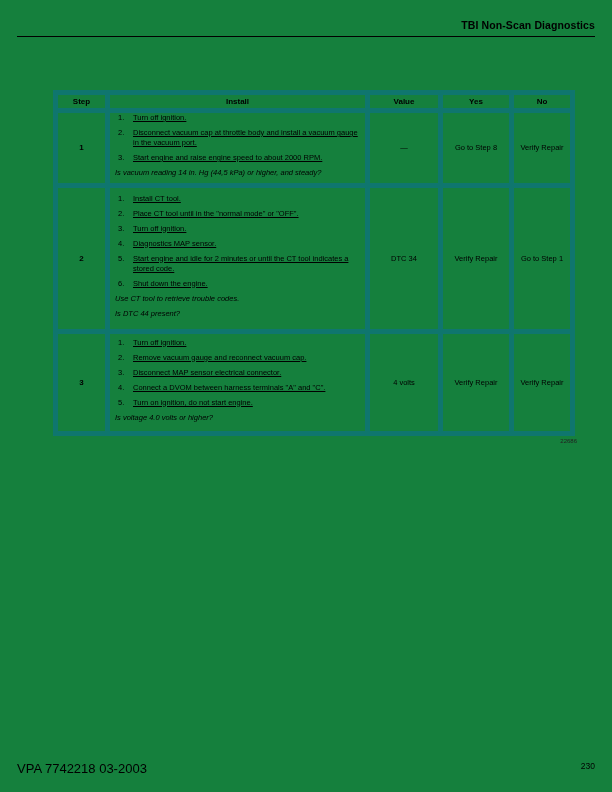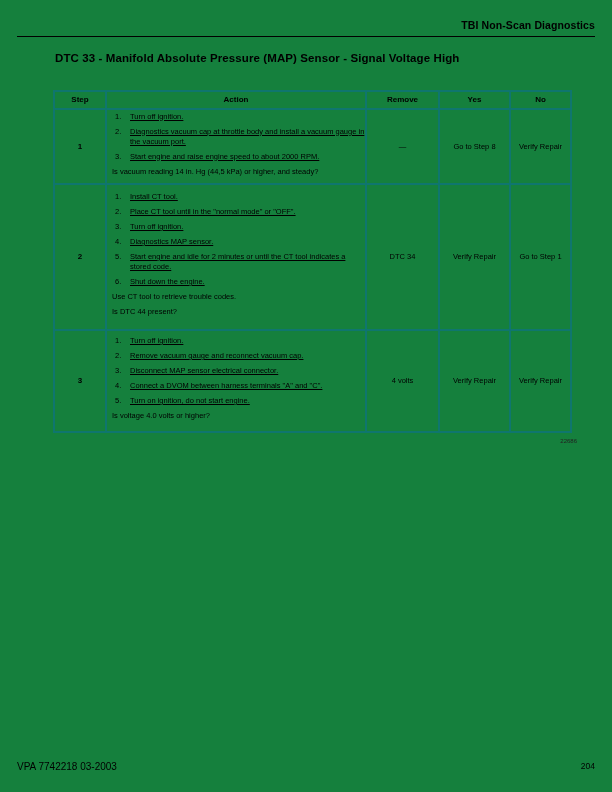--- a/index.html
+++ b/index.html
@@ -47,21 +47,21 @@
     position: absolute;
     top: 90px;
     left: 53px;
     width: 517px;
     border-collapse: collapse;
     table-layout: fixed;
     font-size: 7.5px;
     line-height: 10px;
   }
   table.diag th, table.diag td {
-    border: 2px solid #0f766e;
+    border: 5px solid #0f766e;
     vertical-align: middle;
     padding: 0;
   }
   table.diag { border: 1.5px solid #000; }
   table.diag th {
     height: 18px;
     font-size: 8px;
     font-weight: bold;
     text-align: center;
   }
@@ -91,80 +91,80 @@
   }
   ol.action-list li::before {
     content: counter(act) ".";
     position: absolute;
     left: 8px;
     top: 0;
   }
   .action-line {
     padding-left: 5px;
     margin-bottom: 5px;
+    font-style: italic;
   }
   
   .figure-number {
     position: absolute;
     top: 438px;
     left: 53px;
     width: 524px;
     text-align: right;
     font-size: 6px;
     color: #222;
   }
   
   .footer-left {
     position: absolute;
     top: 761px;
     left: 17px;
-    font-size: 10px;
+    font-size: 13px;
   }
   .footer-right {
     position: absolute;
     top: 761px;
     right: 17px;
     font-size: 8.5px;
     text-align: right;
   }
 </style>
 </head>
 <body>
 
 <div class="page">
 
   <div class="running-header">TBI Non-Scan Diagnostics</div>
   <div class="header-rule"></div>
 
-  <div class="doc-title">DTC 33 - Manifold Absolute Pressure (MAP) Sensor - Signal Voltage High</div>
 
   <table class="diag">
     <colgroup>
       <col style="width:52px">
       <col style="width:260px">
       <col style="width:73px">
       <col style="width:71px">
       <col style="width:61px">
     </colgroup>
     <thead>
       <tr>
         <th>Step</th>
-        <th>Action</th>
-        <th>Remove</th>
+        <th>Install</th>
+        <th>Value</th>
         <th>Yes</th>
         <th>No</th>
       </tr>
     </thead>
     <tbody>
       <tr class="row-1">
         <td class="step-cell">1</td>
         <td class="action-cell">
           <ol class="action-list">
             <li>Turn off ignition.</li>
-            <li>Diagnostics vacuum cap at throttle body and install a vacuum gauge in the vacuum port.</li>
+            <li>Disconnect vacuum cap at throttle body and install a vacuum gauge in the vacuum port.</li>
             <li>Start engine and raise engine speed to about 2000 RPM.</li>
           </ol>
           <div class="action-line">Is vacuum reading 14 in. Hg (44,5 kPa) or higher, and steady?</div>
         </td>
         <td class="center-cell">—</td>
         <td class="center-cell">Go to Step 8</td>
         <td class="center-cell">Verify Repair</td>
       </tr>
       <tr class="row-2">
         <td class="step-cell">2</td>
@@ -199,15 +199,15 @@
         <td class="center-cell">4 volts</td>
         <td class="center-cell">Verify Repair</td>
         <td class="center-cell">Verify Repair</td>
       </tr>
     </tbody>
   </table>
 
   <div class="figure-number">22686</div>
 
   <div class="footer-left">VPA 7742218 03-2003</div>
-  <div class="footer-right">204</div>
+  <div class="footer-right">230</div>
 
 </div>
 
 </body></html>

